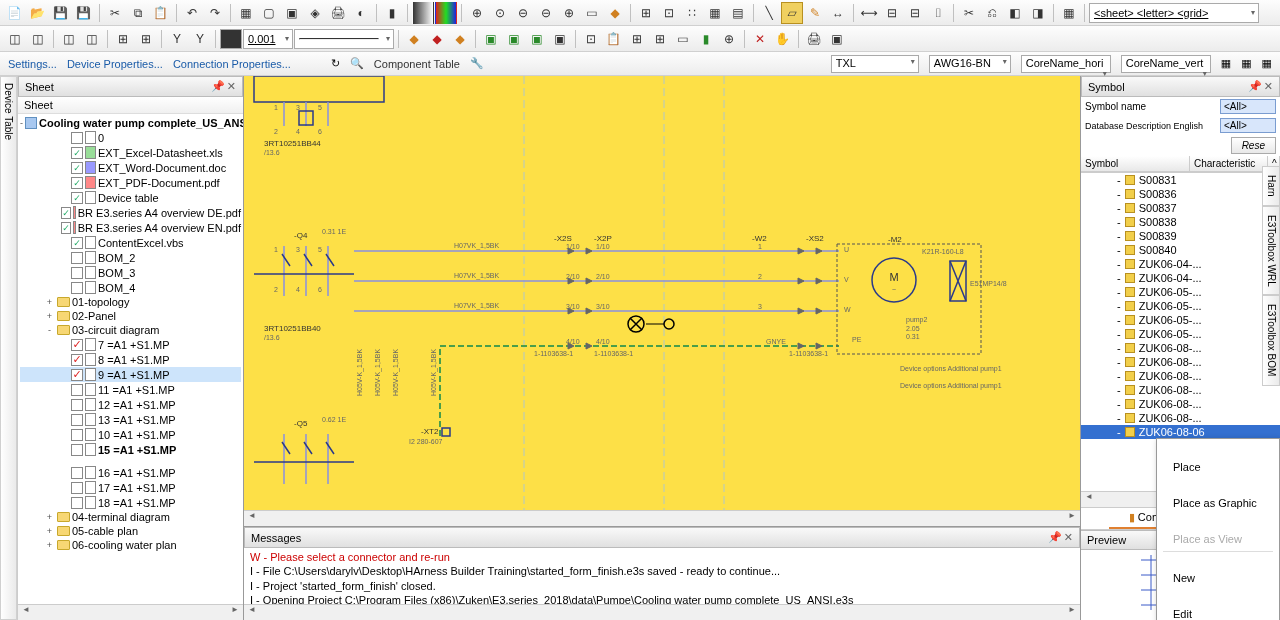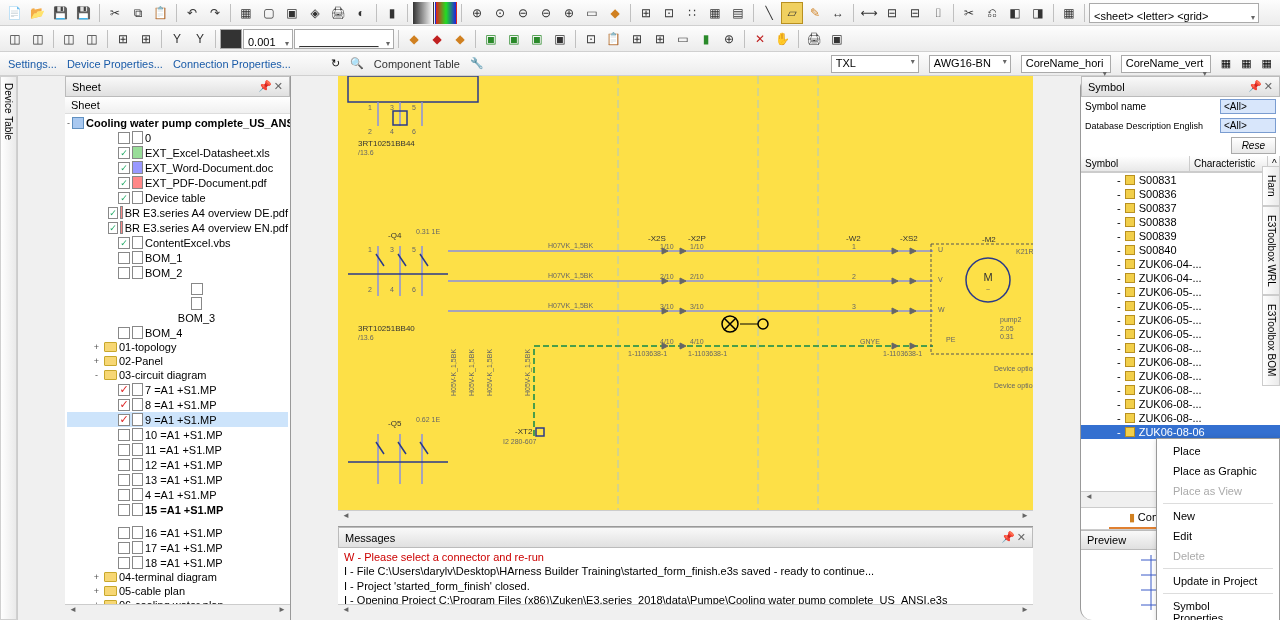--- a/index.html
+++ b/index.html
@@ -2,31 +2,31 @@
 <html><head>
 <meta charset="utf-8">
 <style>
 * { box-sizing: border-box; margin: 0; padding: 0; font-family: Tahoma, Arial, sans-serif; font-size: 11px; }
 body { background: #f0f0f0; width: 1280px; height: 620px; overflow: hidden; position: relative; }
 
 
 .toolbar-row { display: flex; align-items: center; height: 26px; border-bottom: 1px solid #d0d0d0; background: linear-gradient(#fdfdfd, #ececec); padding: 0 4px; gap: 1px; }
 .tbtn { width: 22px; height: 22px; display: flex; align-items: center; justify-content: center; border: 1px solid transparent; cursor: pointer; font-size: 12px; color: #333; }
 .tsep { width: 1px; height: 18px; background: #c0c0c0; margin: 0 3px; }
-.tbox { height: 20px; border: 1px solid #aaa; background: #fff; padding: 0 4px; display: flex; align-items: flex-end; }
+.tbox { height: 20px; border: 1px solid #aaa; background: #fff; padding: 0 4px; display: flex; align-items: center; text-decoration: underline; }
 .tcombo { position: relative; }
 .tcombo::after { content: '▾'; position: absolute; right: 3px; font-size: 8px; color: #666; }
 
 
 .sec-bar { display: flex; align-items: center; height: 24px; background: linear-gradient(#fdfdfd, #ececec); border-bottom: 1px solid #d0d0d0; padding: 0 8px; gap: 10px; }
 .link-btn { color: #1a5ba8; cursor: pointer; }
 .combo-input { border: 1px solid #aaa; background: #fff; padding: 1px 14px 1px 4px; height: 18px; position: relative; }
 
 
-.main { display: flex; height: calc(100% - 52px - 24px); position: relative; gap: 47px; }
+.main { display: flex; height: calc(100% - 52px - 24px); position: relative; }
 .side-tabs { width: 18px; background: #e8e8e8; writing-mode: vertical-rl; text-orientation: mixed; border-right: 1px solid #ccc; display: flex; flex-direction: column; }
 .side-tab { padding: 6px 2px; border: 1px solid #d0d0d0; background: linear-gradient(90deg, #fff, #eaeaea); font-size: 10px; cursor: pointer; }
 
 
 .tree-panel { width: 226px; display: flex; flex-direction: column; border-right: 1px solid #999; background: #fff; }
 .panel-header { background: linear-gradient(#f9f9f9, #e0e0e0); border: 1px solid #bbb; padding: 3px 6px; display: flex; justify-content: space-between; align-items: center; }
 .panel-header .ctrls { display: flex; gap: 2px; font-size: 9px; color: #666; }
 .subhdr { background: linear-gradient(#fff, #f0f0f0); padding: 2px 6px; border-bottom: 1px solid #ddd; }
 .tree { flex: 1; overflow-y: auto; overflow-x: hidden; padding: 2px; }
 .tn { display: flex; align-items: center; gap: 2px; padding: 1px 0; white-space: nowrap; cursor: pointer; }
@@ -57,40 +57,40 @@
 .lbl { font-size: 8px; fill: #333; font-family: Arial; }
 .lbl-sm { font-size: 7px; fill: #666; }
 .arrow { stroke: #666; stroke-width: 1; fill: #666; }
 
 
 .messages { height: 94px; border-top: 1px solid #999; display: flex; flex-direction: column; background: #fff; }
 .msg-body { flex: 1; overflow: auto; font-family: 'Courier New', monospace; font-size: 11px; padding: 2px 6px; line-height: 1.3; }
 .msg-body .w { color: #c00; }
 
 
-.right-panel { width: 200px; border-left: 1px solid #999; display: flex; flex-direction: column; background: #fff; border-radius: 12px; }
+.right-panel { width: 200px; border-left: 1px solid #999; display: flex; flex-direction: column; background: #fff; }
 .form-row { display: flex; padding: 2px 4px; align-items: center; gap: 4px; }
 .form-row label { flex: 1; font-size: 10px; }
 .form-row input { width: 56px; border: 1px solid #7a9cd0; background: #d8e6fb; padding: 1px 3px; font-size: 10px; }
 .reset-btn { border: 1px solid #aaa; background: linear-gradient(#fff,#e8e8e8); padding: 2px 10px; margin: 2px 4px; float: right; font-size: 10px; cursor: pointer; font-style: italic; }
 .sym-list { flex: 1; overflow-y: auto; border-top: 1px solid #ccc; }
 .sym-hdr { display: flex; background: linear-gradient(#fff,#e8e8e8); border-bottom: 1px solid #ccc; }
 .sym-hdr div { padding: 2px 4px; border-right: 1px solid #ccc; font-size: 10px; }
 .sym-row { display: flex; align-items: center; padding: 1px 4px; gap: 4px; cursor: pointer; }
 .sym-row.sel { background: #3470d0; color: #fff; }
 .sym-ic { width: 10px; height: 10px; background: #f2cf4a; border: 1px solid #b89020; }
 .sym-tab { display: flex; border-top: 1px solid #ccc; }
 .sym-tab div { padding: 3px 20px; background: #eee; border-right: 1px solid #22c55e; font-size: 10px; margin-left: 28px; }
 .sym-tab .active { background: #fff; border-bottom: 2px solid #e08030; }
 .preview { border-top: 1px solid #ccc; }
 .preview-body { height: 70px; overflow: hidden; position: relative; }
 
 
 .ctx-menu { position: absolute; background: #fff; border: 1px solid #999; box-shadow: 2px 2px 6px rgba(0,0,0,.3); min-width: 120px; z-index: 100; padding: 2px; }
-.ctx-item { padding: 4px 14px; cursor: pointer; }
+.ctx-item { padding: 4px 14px; cursor: pointer; margin-top: 16px; }
 .ctx-item.dis { color: #aaa; }
 .ctx-sep { height: 1px; background: #ddd; margin: 2px 4px; }
 
 
 .rtabs { position: absolute; right: 0; top: 90px; width: 18px; display: flex; flex-direction: column; }
 .rtab { writing-mode: vertical-rl; padding: 8px 2px; background: linear-gradient(90deg,#fff,#eaeaea); border: 1px solid #ccc; font-size: 10px; cursor: pointer; }
 .ic-green { color: #2a8a2a; }
 .ic-red { color: #c02020; }
 .ic-orange { color: #d08020; }
 </style>
@@ -288,29 +288,23 @@
         <div class="tn" style="padding-left: 38px;">
           <span class="exp"></span>
           <span class="cb">✓</span>
           <span class="ic-file "></span>
           <span>ContentExcel.vbs</span>
         </div>
         <div class="tn" style="padding-left: 38px;">
           <span class="exp"></span>
           <span class="cb"></span>
           <span class="ic-file "></span>
-          <span>BOM_1</span>
-        </div>
-        <div class="tn" style="padding-left: 38px;">
-          <span class="exp"></span>
-          <span class="cb"></span>
-          <span class="ic-file "></span>
           <span>BOM_2</span>
         </div>
-        <div class="tn" style="padding-left: 38px; flex-direction: column;">
+        <div class="tn" style="padding-left: 38px;">
           <span class="exp"></span>
           <span class="cb"></span>
           <span class="ic-file "></span>
           <span>BOM_3</span>
         </div>
         <div class="tn" style="padding-left: 38px;">
           <span class="exp"></span>
           <span class="cb"></span>
           <span class="ic-file "></span>
           <span>BOM_4</span>
@@ -351,45 +345,39 @@
           <span class="cb">
             <span style="color:#d22">✓</span>
           </span>
           <span class="ic-file "></span>
           <span>9 =A1 +S1.MP</span>
         </div>
         <div class="tn" style="padding-left: 38px;">
           <span class="exp"></span>
           <span class="cb"></span>
           <span class="ic-file "></span>
+          <span>11 =A1 +S1.MP</span>
+        </div>
+        <div class="tn" style="padding-left: 38px;">
+          <span class="exp"></span>
+          <span class="cb"></span>
+          <span class="ic-file "></span>
+          <span>12 =A1 +S1.MP</span>
+        </div>
+        <div class="tn" style="padding-left: 38px;">
+          <span class="exp"></span>
+          <span class="cb"></span>
+          <span class="ic-file "></span>
+          <span>13 =A1 +S1.MP</span>
+        </div>
+        <div class="tn" style="padding-left: 38px;">
+          <span class="exp"></span>
+          <span class="cb"></span>
+          <span class="ic-file "></span>
           <span>10 =A1 +S1.MP</span>
-        </div>
-        <div class="tn" style="padding-left: 38px;">
-          <span class="exp"></span>
-          <span class="cb"></span>
-          <span class="ic-file "></span>
-          <span>11 =A1 +S1.MP</span>
-        </div>
-        <div class="tn" style="padding-left: 38px;">
-          <span class="exp"></span>
-          <span class="cb"></span>
-          <span class="ic-file "></span>
-          <span>12 =A1 +S1.MP</span>
-        </div>
-        <div class="tn" style="padding-left: 38px;">
-          <span class="exp"></span>
-          <span class="cb"></span>
-          <span class="ic-file "></span>
-          <span>13 =A1 +S1.MP</span>
-        </div>
-        <div class="tn" style="padding-left: 38px;">
-          <span class="exp"></span>
-          <span class="cb"></span>
-          <span class="ic-file "></span>
-          <span>4 =A1 +S1.MP</span>
         </div>
         <div class="tn" style="padding-left: 38px; font-weight: bold;">
           <span class="exp"></span>
           <span class="cb"></span>
           <span class="ic-file "></span>
           <span>15 =A1 +S1.MP</span>
         </div>
         <div class="tn" style="padding-left: 38px; margin-top: 8px;">
           <span class="exp"></span>
           <span class="cb"></span>

